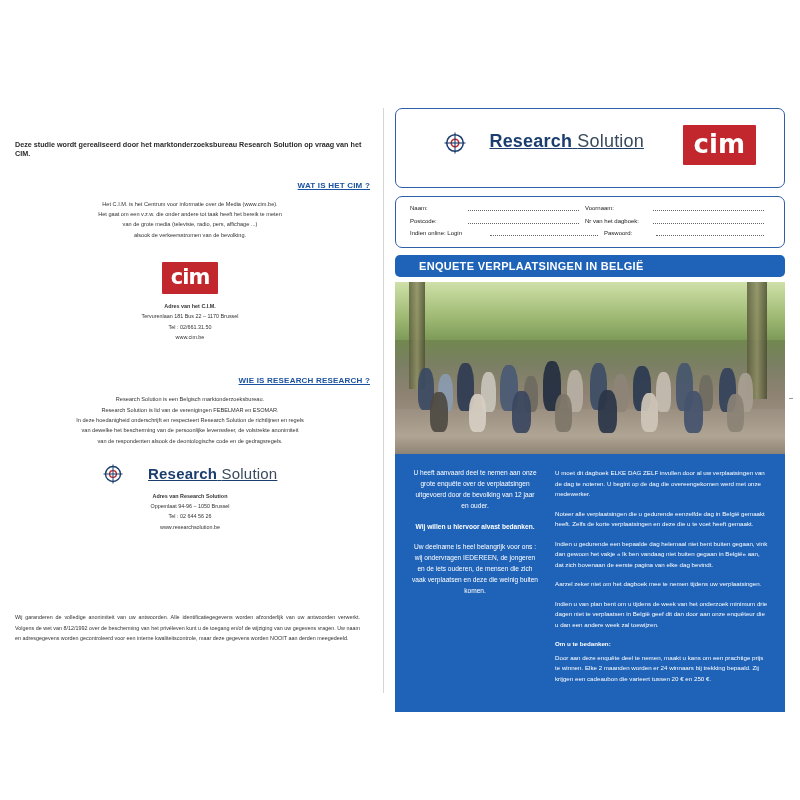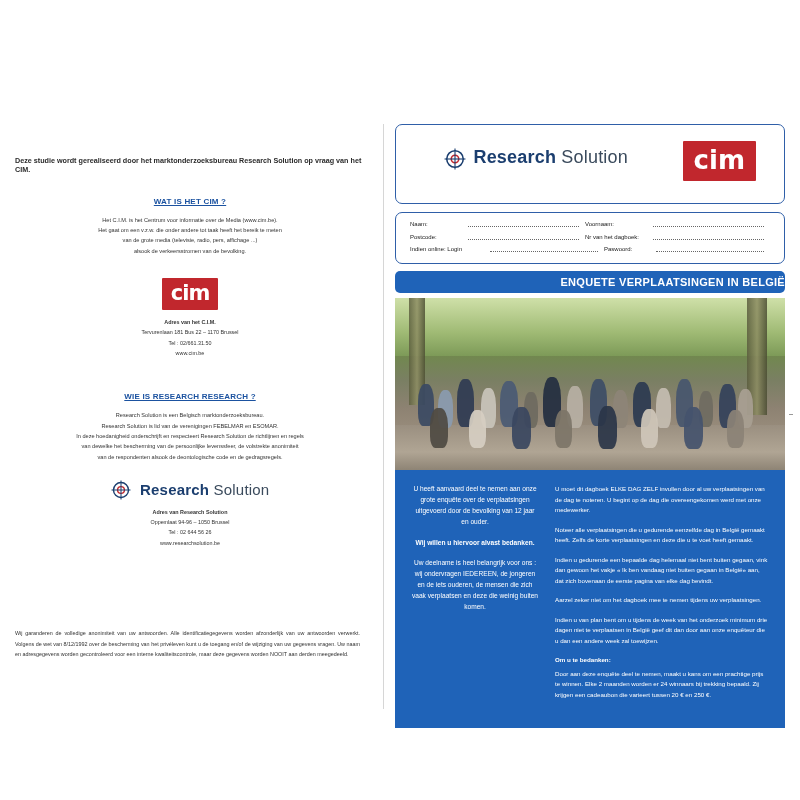--- a/index.html
+++ b/index.html
@@ -4,33 +4,33 @@
 <style>
   html,body{margin:0;padding:0;}
   body{
     width:800px;height:800px;
     background:#ffffff;
     font-family:"Liberation Sans", sans-serif;
     color:#1a1a1a;
     overflow:hidden;
     position:relative;
   }
-  .page{position:absolute;left:0;top:16px;width:800px;height:568px;}
+  .page{position:absolute;left:0;top:0;width:800px;height:568px;}
 
   
   .left{
     position:absolute;left:10px;top:140px;width:360px;
   }
   .left-head{
     font-size:7.2px;font-weight:bold;color:#2b2b2b;
     text-align:left;line-height:1.3;
     margin:0 0 22px 5px;
   }
   .sect-title{
-    text-align:center;font-size:8px;font-weight:bold;color:#1b52a0;
+    text-align:right;font-size:8px;font-weight:bold;color:#1b52a0;
     text-decoration:underline;margin-bottom:9px;letter-spacing:.2px;
   }
   .sect-body{
     text-align:center;font-size:5.6px;color:#333;line-height:1.85;
     margin:0 30px;
   }
   .cim-logo-wrap{text-align:center;margin-top:22px;}
   .cim-logo{
     display:inline-block;background:#c1272d;color:#fff;
     font-weight:bold;font-size:21px;letter-spacing:-1px;
@@ -39,22 +39,22 @@
   }
   .addr{
     text-align:center;font-size:5.4px;color:#333;line-height:1.9;margin-top:7px;
   }
   .addr .bold{font-weight:bold;}
   .rs-logo-wrap{text-align:center;margin-top:18px;}
   .rs-mark{
     display:inline-block;vertical-align:middle;width:20px;height:20px;position:relative;
   }
   .rs-text{
-    display:inline-block;vertical-align:middle;margin-left:5px;
-    font-size:15px;color:#1b3e6f;letter-spacing:.2px;
+    display:inline-block;vertical-align:middle;margin-left:21px;
+    font-size:15px;color:#1b3e6f;letter-spacing:.2px;text-decoration:underline;
   }
   .rs-text b{font-weight:bold;}
   .rs-text span{font-weight:normal;color:#3a4a5c;}
   .footer-note{
     position:absolute;left:15px;top:612px;width:345px;
     font-size:5.4px;color:#333;line-height:1.95;text-align:justify;
   }
 
   
   .right{position:absolute;left:395px;top:108px;width:390px;}
@@ -78,21 +78,21 @@
     height:52px;padding:6px 14px 0 14px;box-sizing:border-box;
     font-size:6px;color:#222;
   }
   .frow{display:flex;align-items:flex-end;margin-bottom:4.5px;}
   .fl{width:52px;flex:0 0 52px;}
   .fdots{flex:1;border-bottom:1px dotted #666;height:7px;margin:0 6px;}
   .fl2{width:62px;flex:0 0 62px;text-align:left;}
 
   .banner{
     margin-top:7px;background:#1f63b8;border-radius:5px;
-    height:22px;line-height:22px;text-align:right;color:#fff;
+    height:22px;line-height:22px;text-align:left;color:#fff;
     font-weight:bold;font-size:11px;letter-spacing:.3px;padding-left:24px;
   }
 
   .photo{
     margin-top:5px;height:172px;position:relative;overflow:hidden;
     background:linear-gradient(180deg,#a9c27e 0%,#8ea85f 16%,#6f8a4a 30%,#7a7f63 48%,#8d8272 64%,#9b8f7e 80%,#8a8173 100%);
   }
   .photo .sky{position:absolute;left:0;top:0;width:100%;height:34%;
     background:linear-gradient(180deg,#cfe0a8 0%,#9fba74 60%,#7d9a58 100%);}
   .photo .road{position:absolute;left:0;bottom:0;width:100%;height:26%;

